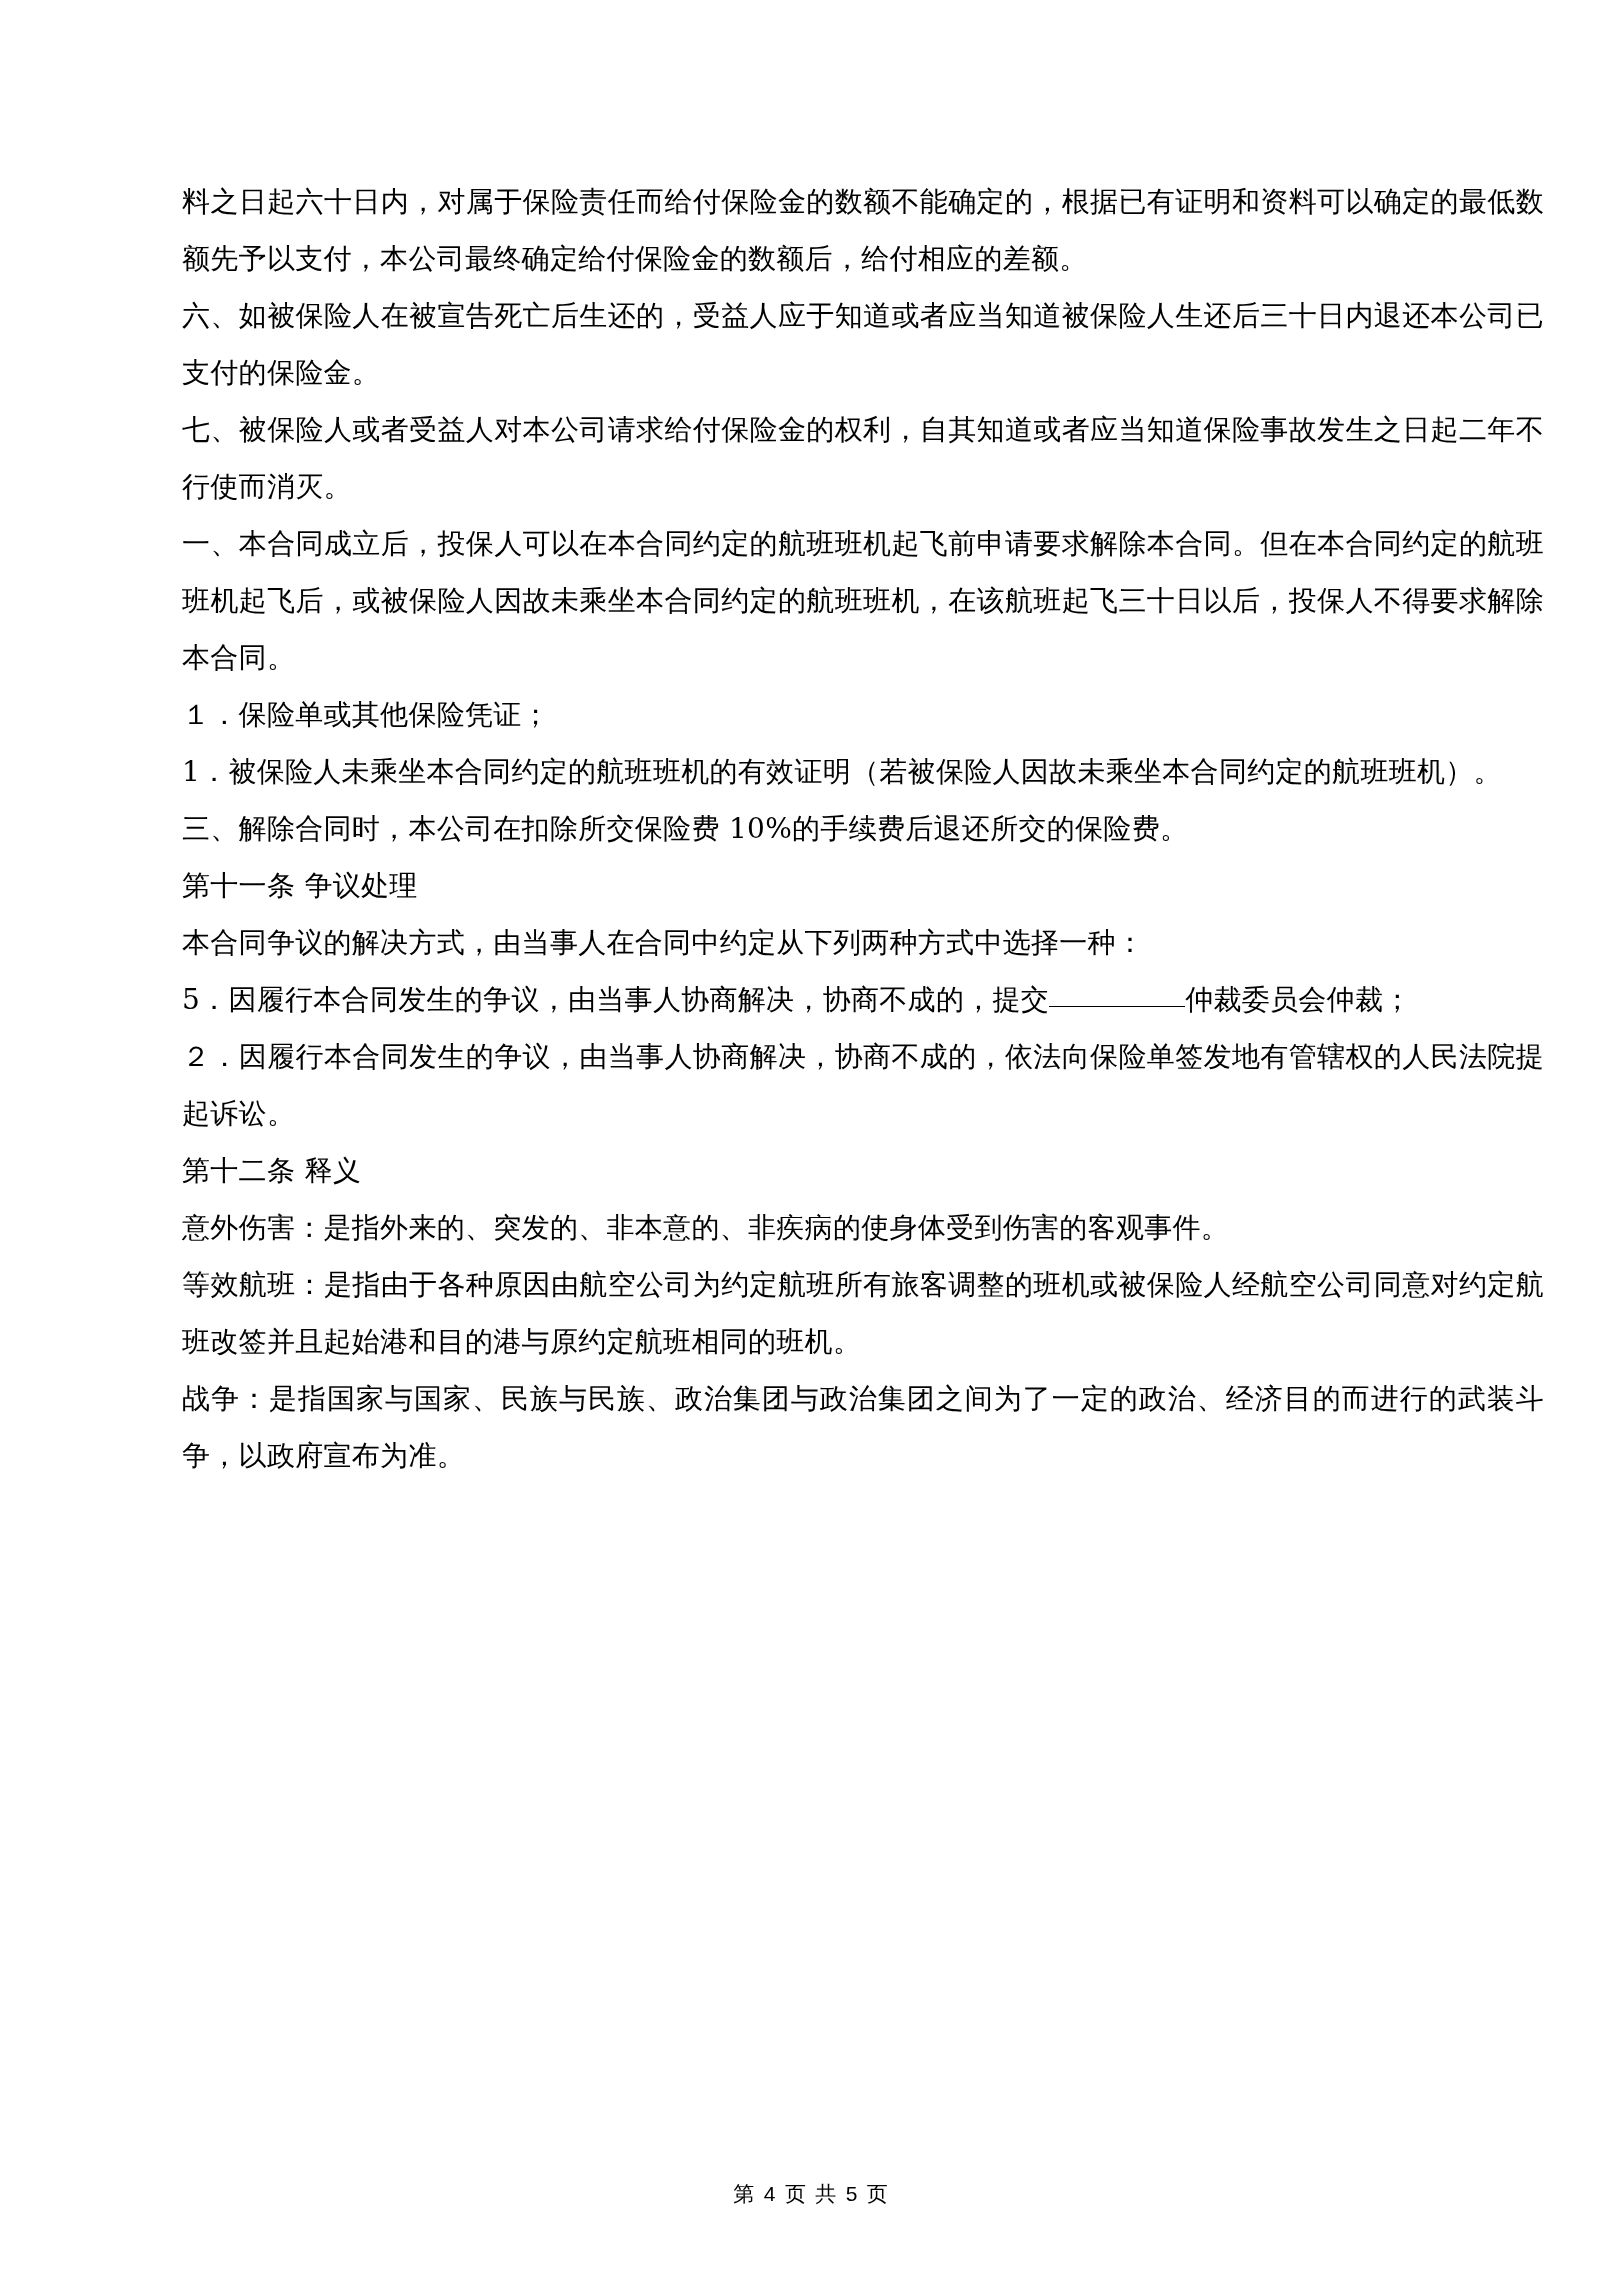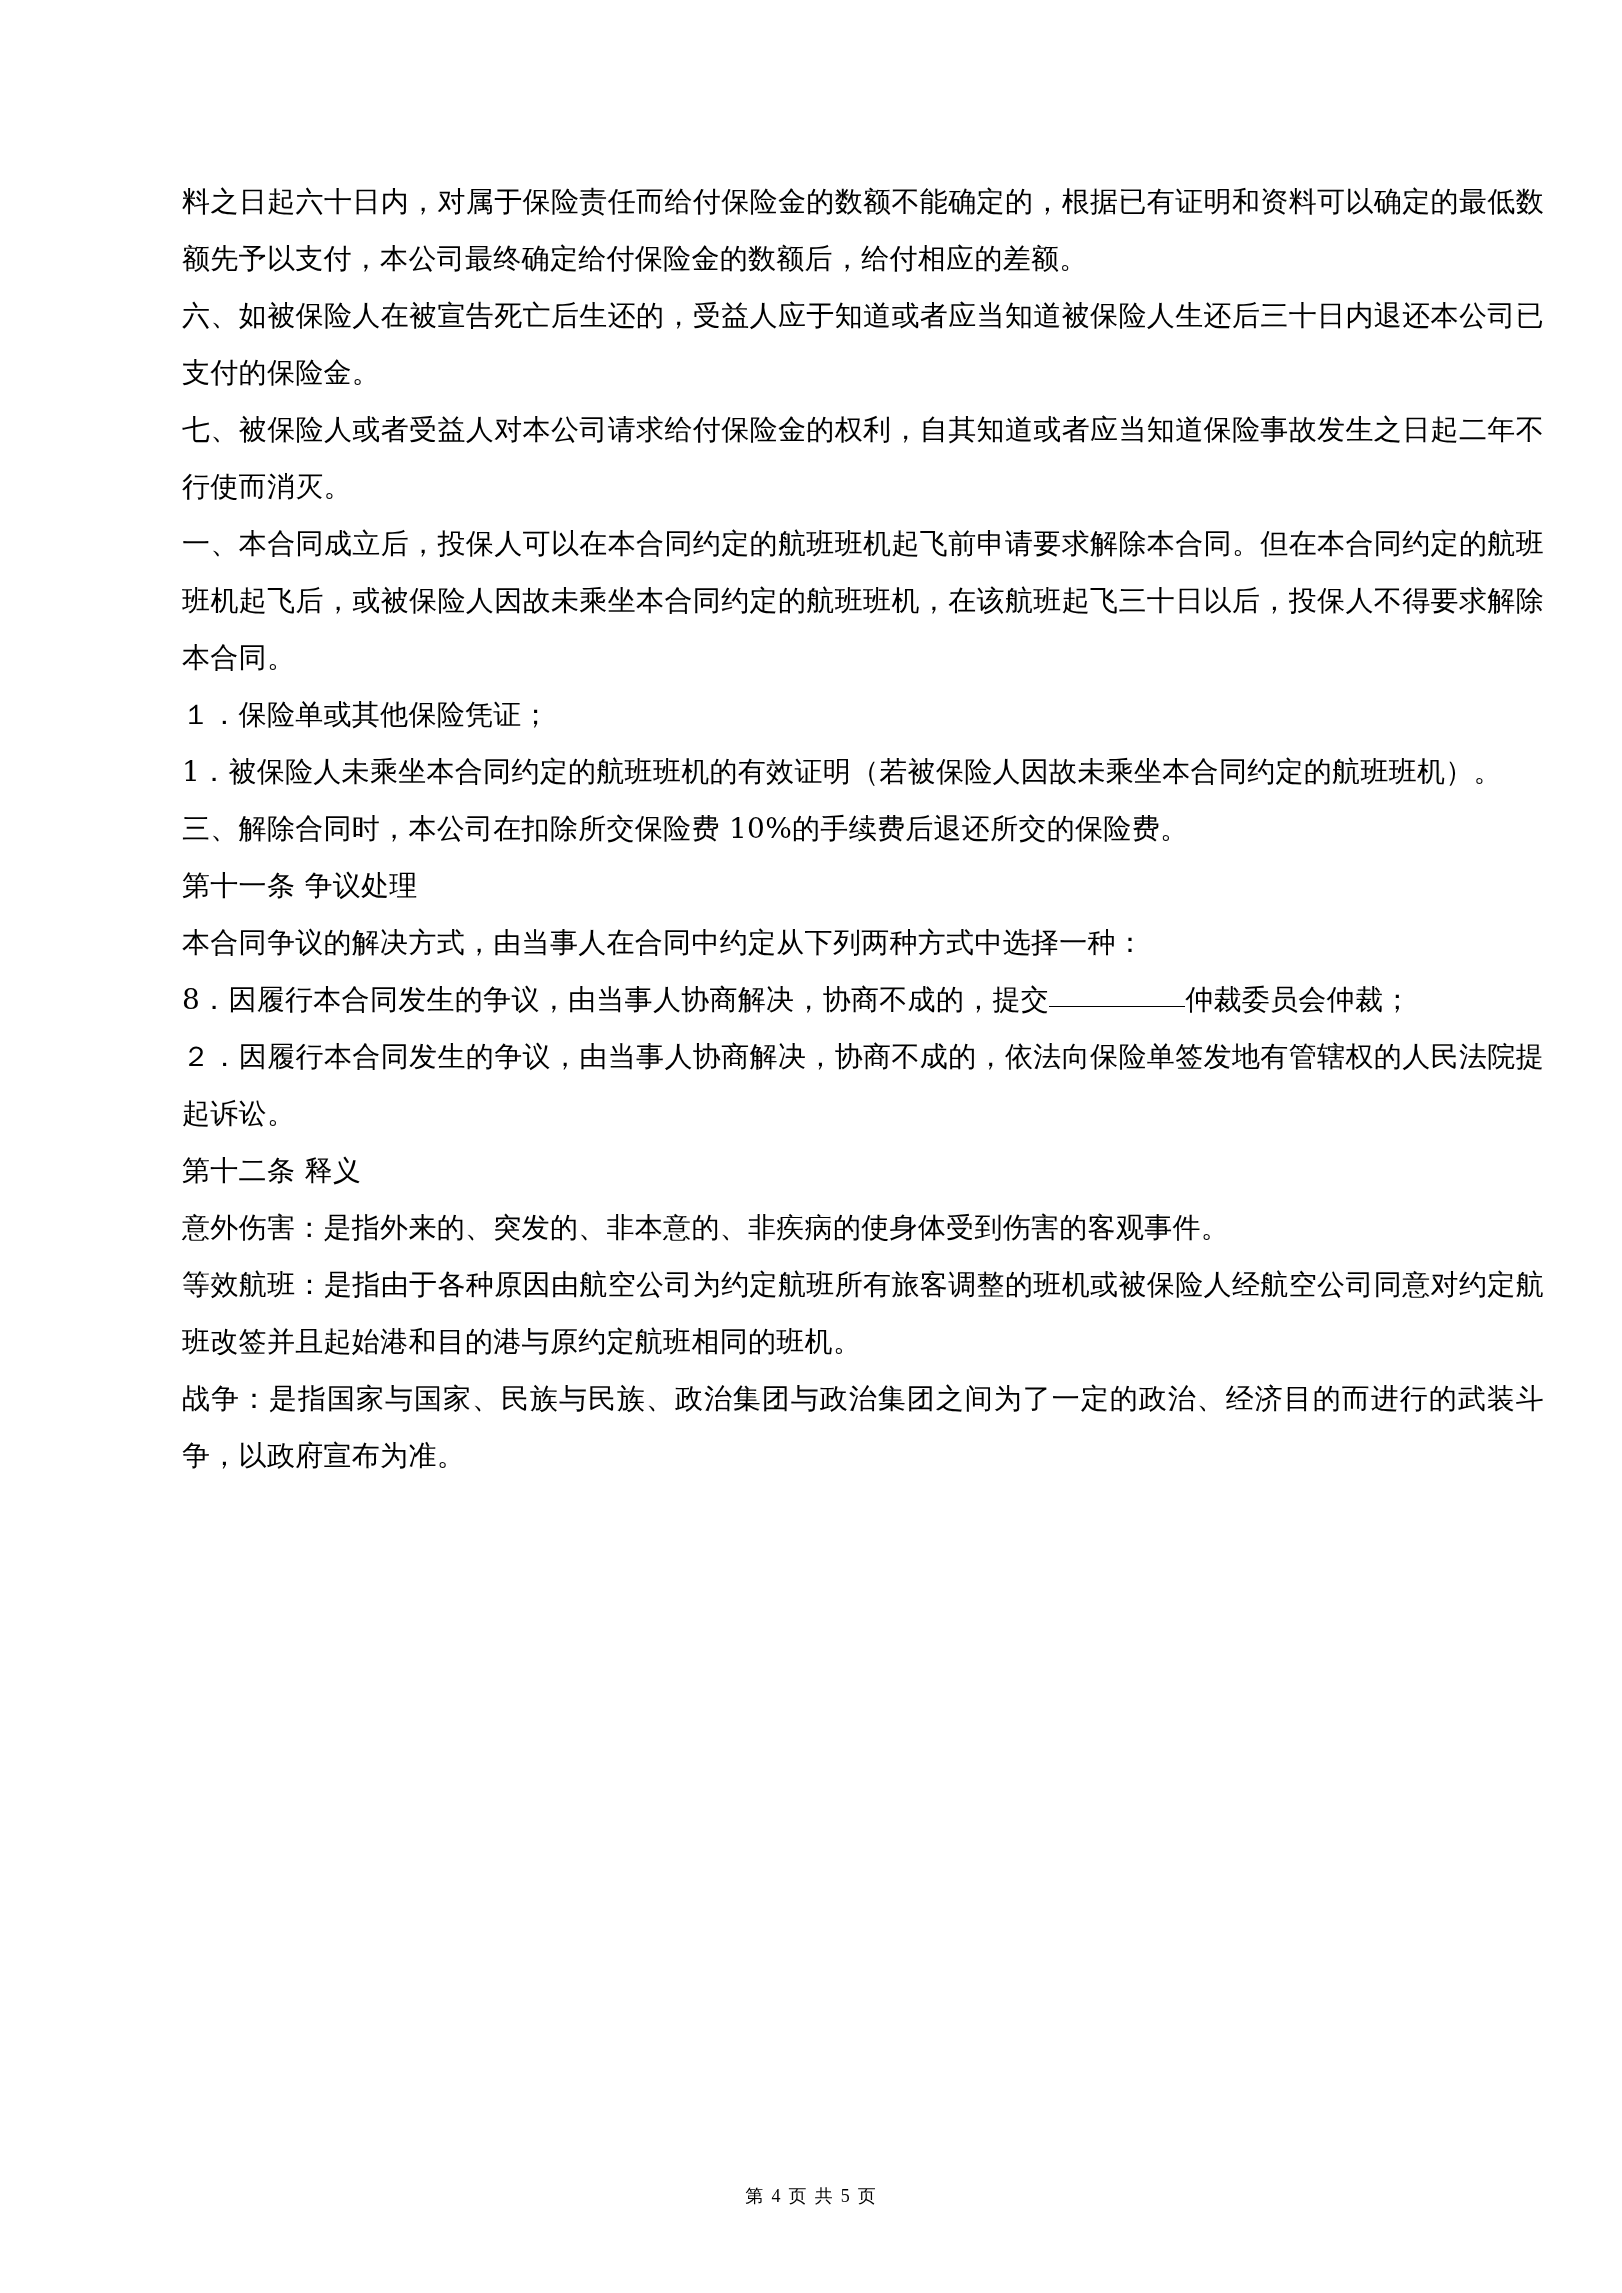--- a/index.html
+++ b/index.html
@@ -39,43 +39,43 @@
     border-bottom: 1.8px solid #000;
     width: 136px;
     vertical-align: 1.8px;
   }
   .footer {
     position: absolute;
     left: 0;
     right: 0;
     bottom: 86px;
     text-align: center;
-    font-size: 18px;
+    font-size: 21px;
     letter-spacing: 1.8px;
-    font-family: Liberation Serif, serif;
+    font-family: Liberation Sans, sans-serif;
     color: #000000;
   }
 </style>
 </head>
 <body>
 
 <div class="page">
   <div class="doc-body">
 
     <p class="para">料之日起六十日内，对属于保险责任而给付保险金的数额不能确定的，根据已有证明和资料可以确定的最低数额先予以支付，本公司最终确定给付保险金的数额后，给付相应的差额。</p>
     <p class="para">六、如被保险人在被宣告死亡后生还的，受益人应于知道或者应当知道被保险人生还后三十日内退还本公司已支付的保险金。</p>
     <p class="para">七、被保险人或者受益人对本公司请求给付保险金的权利，自其知道或者应当知道保险事故发生之日起二年不行使而消灭。</p>
     <p class="para">一、本合同成立后，投保人可以在本合同约定的航班班机起飞前申请要求解除本合同。但在本合同约定的航班班机起飞后，或被保险人因故未乘坐本合同约定的航班班机，在该航班起飞三十日以后，投保人不得要求解除本合同。</p>
     <p class="para">１．保险单或其他保险凭证；</p>
     <p class="para">1．被保险人未乘坐本合同约定的航班班机的有效证明（若被保险人因故未乘坐本合同约定的航班班机）。</p>
     <p class="para">三、解除合同时，本公司在扣除所交保险费 10%的手续费后退还所交的保险费。</p>
     <p class="para">第十一条 争议处理</p>
     <p class="para">本合同争议的解决方式，由当事人在合同中约定从下列两种方式中选择一种：</p>
 
-    <p class="para"><span>8．因履行本合同发生的争议，由当事人协商解决，协商不成的，提交</span><span class="blank-line"></span><span>仲裁委员会仲裁；</span></p>
+    <p class="para"><span>5．因履行本合同发生的争议，由当事人协商解决，协商不成的，提交</span><span class="blank-line"></span><span>仲裁委员会仲裁；</span></p>
 
     <p class="para">２．因履行本合同发生的争议，由当事人协商解决，协商不成的，依法向保险单签发地有管辖权的人民法院提起诉讼。</p>
     <p class="para">第十二条 释义</p>
     <p class="para">意外伤害：是指外来的、突发的、非本意的、非疾病的使身体受到伤害的客观事件。</p>
     <p class="para">等效航班：是指由于各种原因由航空公司为约定航班所有旅客调整的班机或被保险人经航空公司同意对约定航班改签并且起始港和目的港与原约定航班相同的班机。</p>
     <p class="para">战争：是指国家与国家、民族与民族、政治集团与政治集团之间为了一定的政治、经济目的而进行的武装斗争，以政府宣布为准。</p>
 
   </div>
 
   <div class="footer">第 4 页 共 5 页</div>

